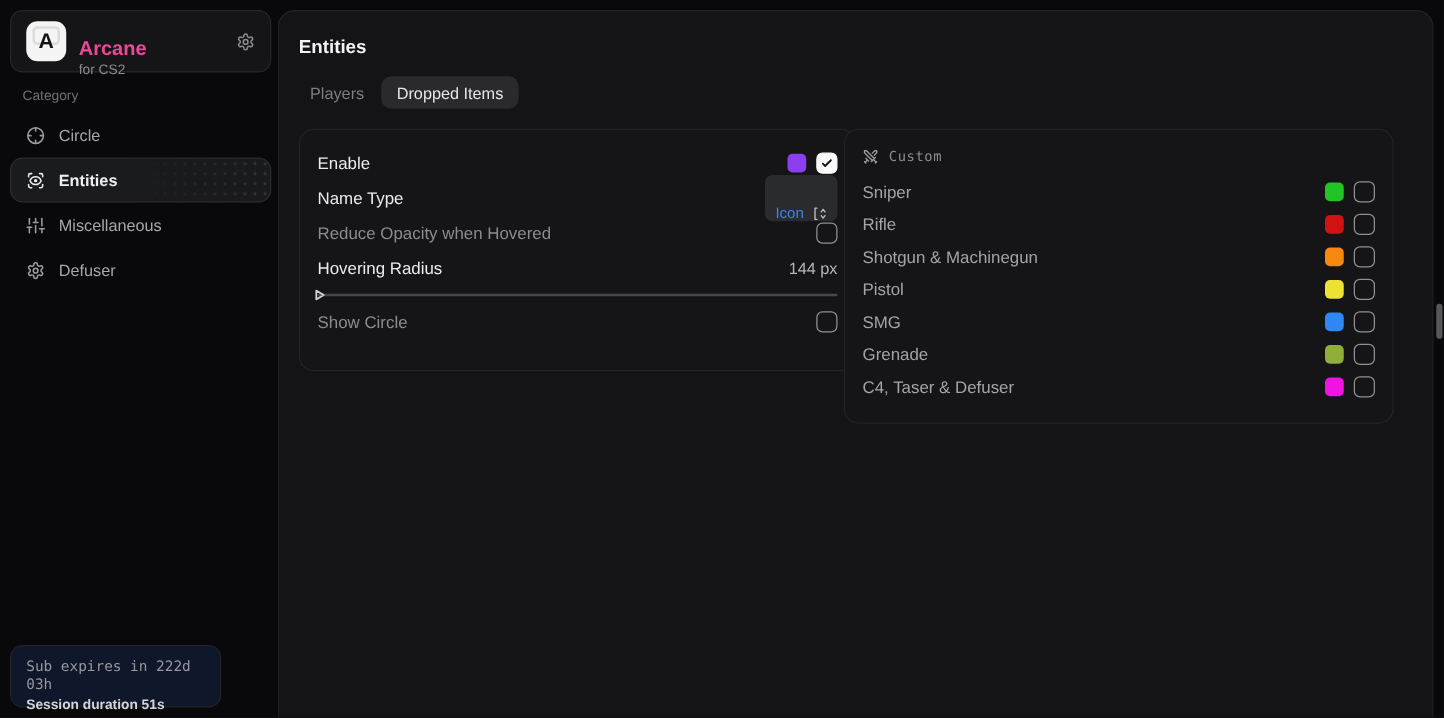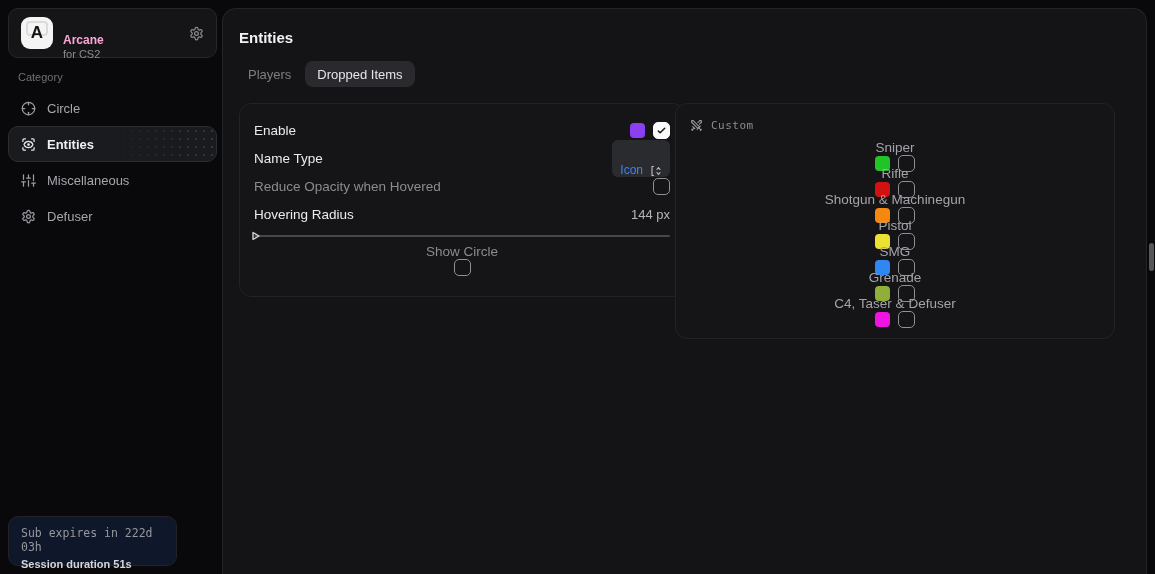--- a/index.html
+++ b/index.html
@@ -23,21 +23,21 @@
   }
   .logo-badge {
     width:32px; height:32px; background:#f4f4f5; border-radius:9px;
     display:flex; align-items:center; justify-content:center;
     color:#141416; font-weight:bold; font-size:17px; position:relative;
   }
   .logo-badge::before {
     content:''; position:absolute; top:4px; left:5px; right:5px; height:11px;
     border:2px solid rgba(0,0,0,0.10); border-radius:4px;
   }
-  .logo-title { font-size:12px; font-weight:bold; color:#f9a8d4; line-height:1.2;margin-top:28px; }
+  .logo-title { font-size:16px; font-weight:bold; color:#ec4899; line-height:1.2;margin-top:28px; }
   .logo-sub { font-size:11px; color:#8a8a92; line-height:1.3; }
   .logo-gear { margin-left:auto; color:#8a8a90; }
 
   .category-label { position:absolute; left:18px; top:71px; font-size:11px; color:#6f6f76; }
 
   .nav { position:absolute; left:8px; top:90px; width:209px; }
   .nav-item {
     height:36px; display:flex; align-items:center; gap:11px; padding:0 12px;
     color:#a6a6ad; font-size:13px; border-radius:10px; border:1px solid transparent;
     cursor:default;
@@ -90,21 +90,21 @@
   .panel-custom { left:452px; top:94px; width:440px; height:236px;text-align:right; }
 
   .panel-header {
     display:flex; align-items:center; gap:8px; height:18px; margin-bottom:6px;
     color:#8b8b92; font-family:"DejaVu Sans Mono", monospace; font-size:11px;
     letter-spacing:0.5px;
   }
   .panel-header .hdr-icon { color:#9a9aa1; }
 
   .row { display:flex; align-items:center; justify-content:space-between; height:28px; }
-  .row.short { height:26px;flex-direction:column; }
+  .row.short { height:26px; }
   .row-label { font-size:13.5px; color:#ebebee; }
   .row-label.muted { color:#8b8b91; }
   .row-label.custom { color:#a3a3aa; }
   .controls { display:flex; align-items:center; gap:8px; }
 
   .swatch { width:15px; height:15px; border-radius:4px; cursor:pointer; }
   .checkbox {
     width:17px; height:17px; border-radius:5px; border:1.5px solid #8f8f96;
     background:transparent; cursor:pointer;
     display:flex; align-items:center; justify-content:center;

